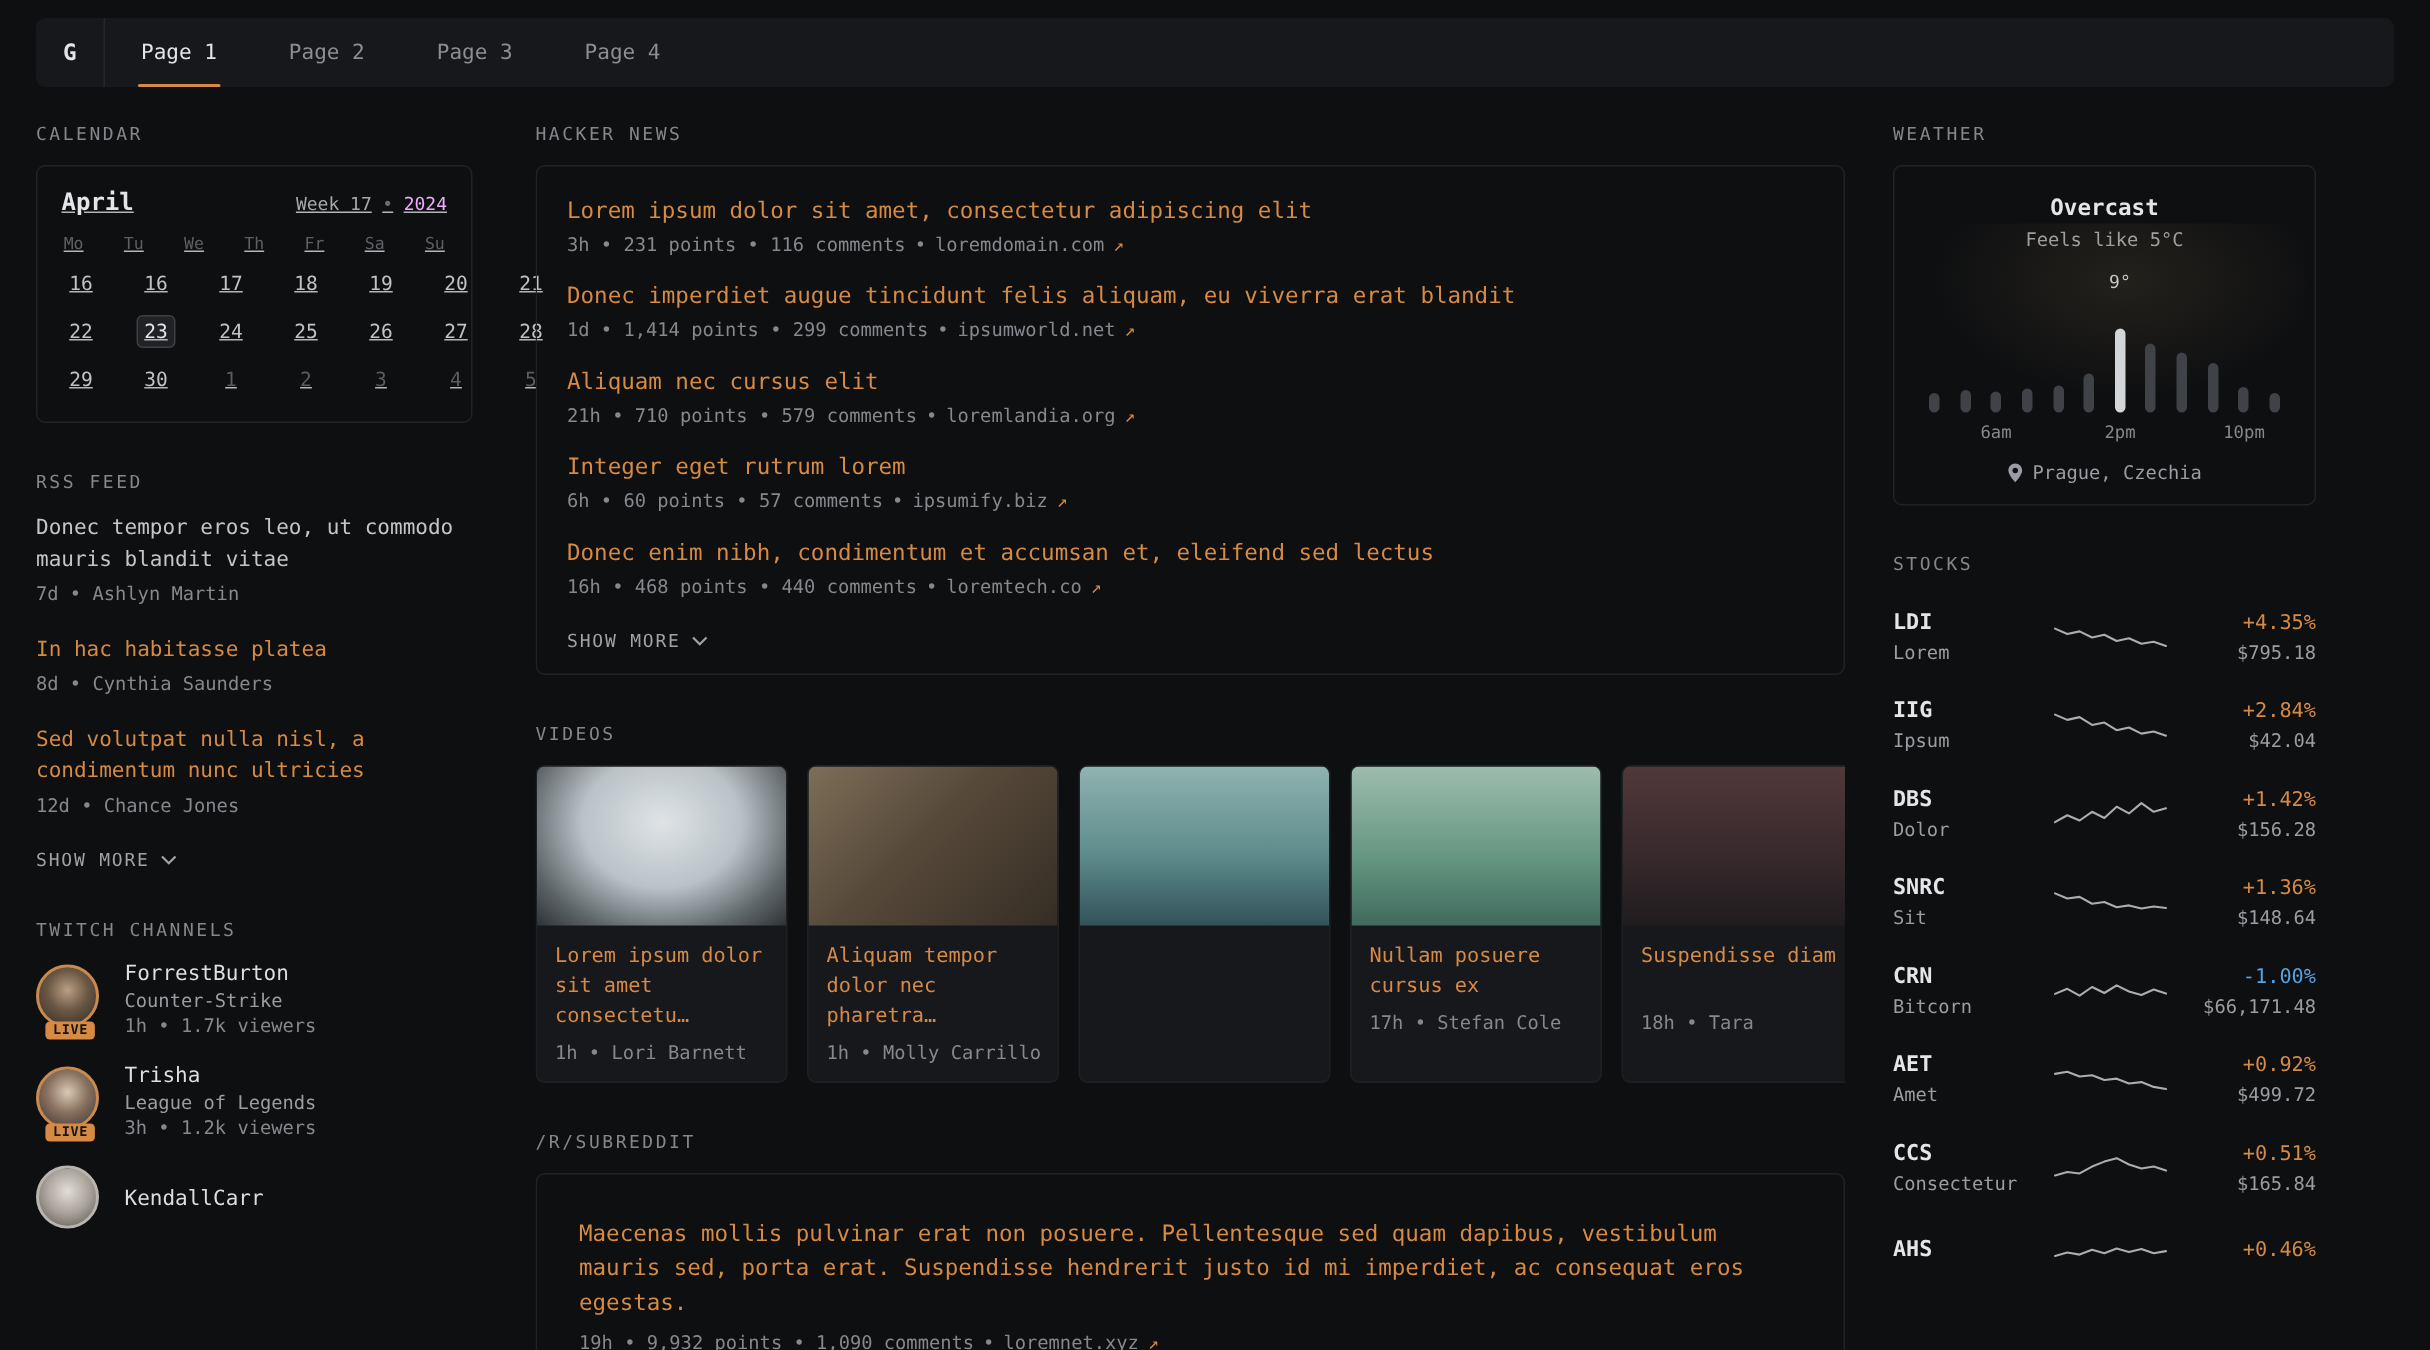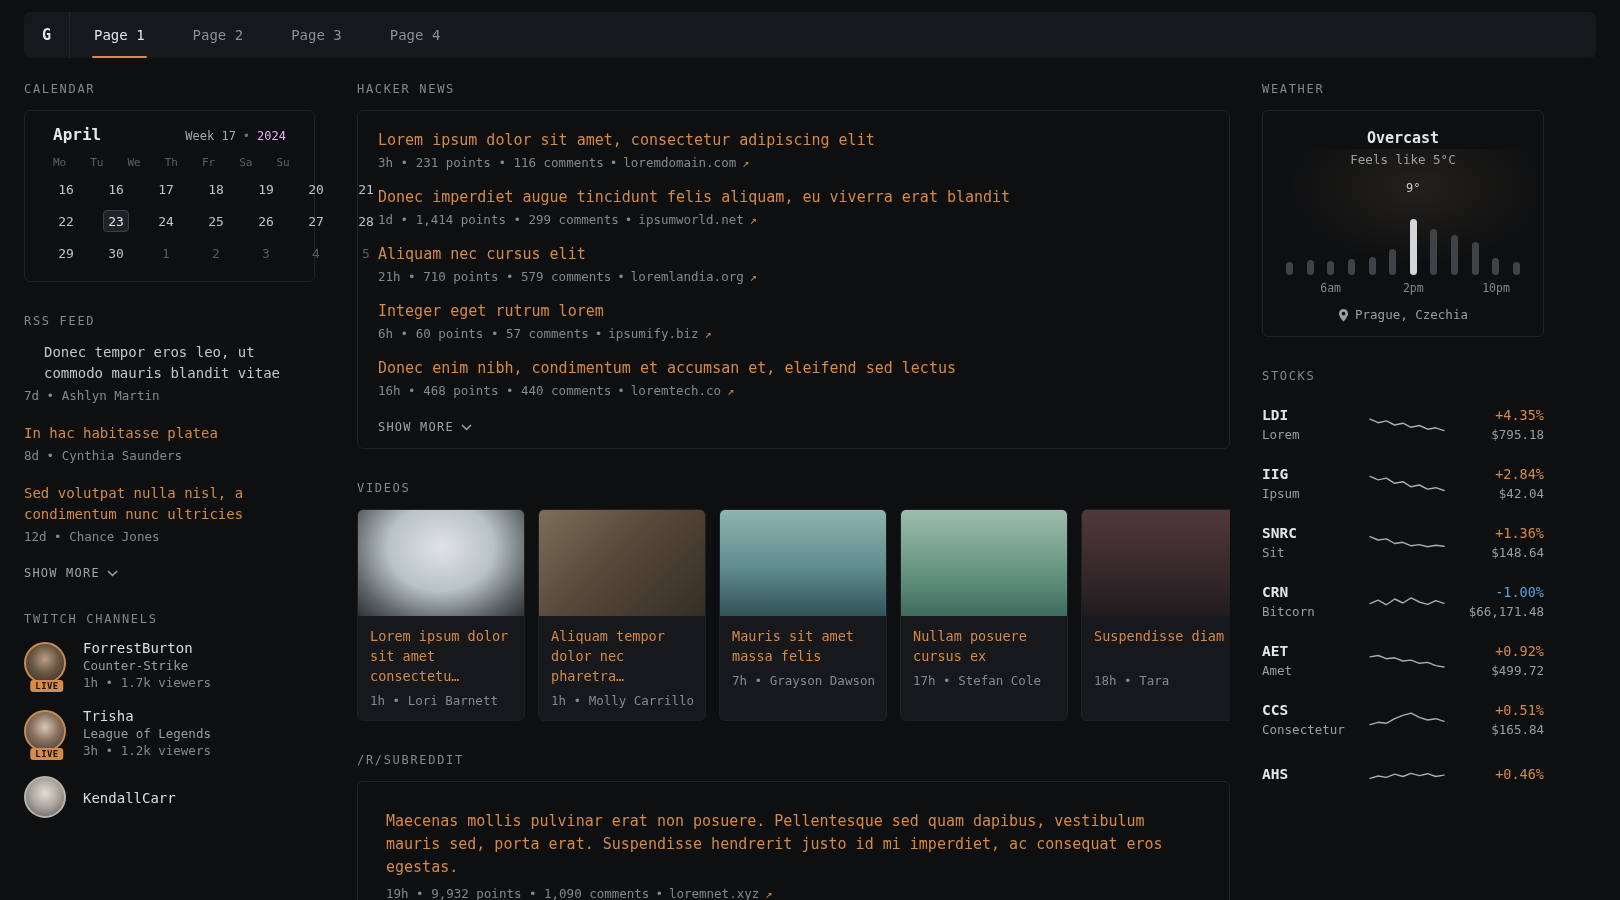--- a/index.html
+++ b/index.html
@@ -23,39 +23,39 @@
   
   main{display:flex;padding:24px 0 0 24px;}
   .col-left{width:291px;margin-right:42px;flex:none;}
   .col-mid{width:873px;margin-right:32px;flex:none;overflow:hidden;}
   .col-right{width:282px;flex:none;}
   section{margin-bottom:32px;}
   h2.sec-title{font-size:12px;font-weight:normal;color:#84878b;letter-spacing:0.14em;margin-bottom:14px;}
   .box{border:1px solid var(--border);border-radius:6px;}
 
   
-  .calendar{padding:14px 28px 16px;}
+  .calendar{padding:14px 16px 16px;text-decoration:underline;}
   .cal-head{display:flex;justify-content:space-between;align-items:baseline;margin-bottom:12px;}
   .cal-month{font-size:16px;font-weight:bold;color:var(--txt-bright);}
   .cal-meta{font-size:12px;color:#a6a9ad;display:flex;gap:7px;align-items:baseline;}
   .cal-meta .dot{color:#6a6d71;}
   .cal-meta .year{color:#f0abfc;}
   .cal-grid{display:grid;grid-template-columns:repeat(7,1fr);text-align:center;gap:24px;}
   #cal-weekdays{margin-bottom:8px;}
   .weekday{font-size:11px;color:var(--txt-faint);}
   #cal-days{row-gap:8px;}
   .day-cell{font-size:13px;color:#c0c3c6;height:24px;display:flex;align-items:center;justify-content:center;cursor:pointer;}
   .day-num{min-width:26px;height:22px;line-height:22px;border-radius:4px;border:1px solid transparent;display:inline-block;}
   .day-cell.selected .day-num{background:#202226;border-color:#3c3f44;color:var(--txt-bright);}
   .day-cell.muted{color:#595c60;}
 
   
   .rss-item{margin-bottom:20px;}
   .rss-title{font-size:14px;line-height:21px;color:var(--accent);cursor:pointer;}
-  .rss-item.visited .rss-title{color:#c3c6c9;margin-left:20px;}
+  .rss-item.visited .rss-title{color:#c3c6c9;}
   .rss-meta{font-size:12.5px;color:var(--txt-dim);margin-top:4px;}
   .show-more{display:inline-flex;align-items:center;gap:7px;color:#9fa2a6;font-size:12px;letter-spacing:0.1em;cursor:pointer;margin-top:2px;}
 
   
   .channel{display:flex;gap:13px;margin-bottom:18px;align-items:center;cursor:pointer;}
   .avatar-wrap{position:relative;width:46px;height:46px;flex:none;}
   .avatar{width:42px;height:42px;border-radius:50%;border:2px solid var(--accent);}
   .live-badge{position:absolute;bottom:-4px;left:50%;transform:translateX(-50%);background:var(--accent);
               color:#141518;font-size:9px;font-weight:bold;padding:1px 5px;border-radius:3px;letter-spacing:0.05em;}
   .ch-name{font-size:14px;color:#dcdee1;}
@@ -360,24 +360,20 @@
   </div>
           <div class="vcard">
     <div class="vthumb" style="background: linear-gradient(135deg, rgb(125, 110, 88) 0%, rgb(87, 73, 58) 45%, rgb(53, 45, 36) 100%);"></div>
     <div class="vbody">
       <div class="vtitle">Aliquam tempor dolor nec pharetra…</div>
       <div class="vmeta">1h • Molly Carrillo</div>
     </div>
   </div>
           <div class="vcard">
     <div class="vthumb" style="background: linear-gradient(rgb(143, 179, 176) 0%, rgb(94, 140, 140) 55%, rgb(50, 82, 90) 100%);"></div>
-    <div class="vbody">
-      <div class="vtitle">Mauris sit amet massa felis</div>
-      <div class="vmeta">7h • Grayson Dawson</div>
-    </div>
   </div>
           <div class="vcard">
     <div class="vthumb" style="background: linear-gradient(rgb(157, 188, 174) 0%, rgb(99, 148, 127) 60%, rgb(63, 106, 93) 100%);"></div>
     <div class="vbody">
       <div class="vtitle">Nullam posuere cursus ex</div>
       <div class="vmeta">17h • Stefan Cole</div>
     </div>
   </div>
           <div class="vcard">
     <div class="vthumb" style="background: linear-gradient(rgb(81, 56, 58) 0%, rgb(53, 40, 43) 60%, rgb(32, 28, 30) 100%);"></div>
@@ -503,20 +499,35 @@
                 <polyline points="2.0,7.4 10.2,10.9 18.4,9.1 26.7,14.3 34.9,12.7 43.1,17.8 51.3,16.0 59.6,20.1 67.8,18.7 76.0,21.5" fill="none" stroke="#aaadb1" stroke-width="1.4" stroke-linejoin="round" stroke-linecap="round"></polyline>
               </svg>
             </div>
     <div class="s-right">
       <div class="s-change">+2.84%</div>
       <div class="s-price">$42.04</div>
     </div>
   </div>
           <div class="stock">
     <div class="s-left">
+      <div class="s-symbol">DBS</div>
+      <div class="s-name">Dolor</div>
+    </div>
+    <div class="s-spark">
+              <svg width="78" height="30" viewBox="0 0 78 30">
+                <polyline points="2.0,20.1 10.2,15.5 18.4,19.0 26.7,13.2 34.9,17.3 43.1,9.8 51.3,14.3 59.6,7.4 67.8,13.2 76.0,10.9" fill="none" stroke="#aaadb1" stroke-width="1.4" stroke-linejoin="round" stroke-linecap="round"></polyline>
+              </svg>
+            </div>
+    <div class="s-right">
+      <div class="s-change">+1.42%</div>
+      <div class="s-price">$156.28</div>
+    </div>
+  </div>
+          <div class="stock">
+    <div class="s-left">
       <div class="s-symbol">SNRC</div>
       <div class="s-name">Sit</div>
     </div>
     <div class="s-spark">
               <svg width="78" height="30" viewBox="0 0 78 30">
                 <polyline points="2.0,8.6 10.2,12.0 18.4,10.9 26.7,15.5 34.9,14.3 43.1,17.8 51.3,16.6 59.6,18.7 67.8,17.3 76.0,18.3" fill="none" stroke="#aaadb1" stroke-width="1.4" stroke-linejoin="round" stroke-linecap="round"></polyline>
               </svg>
             </div>
     <div class="s-right">
       <div class="s-change">+1.36%</div>

